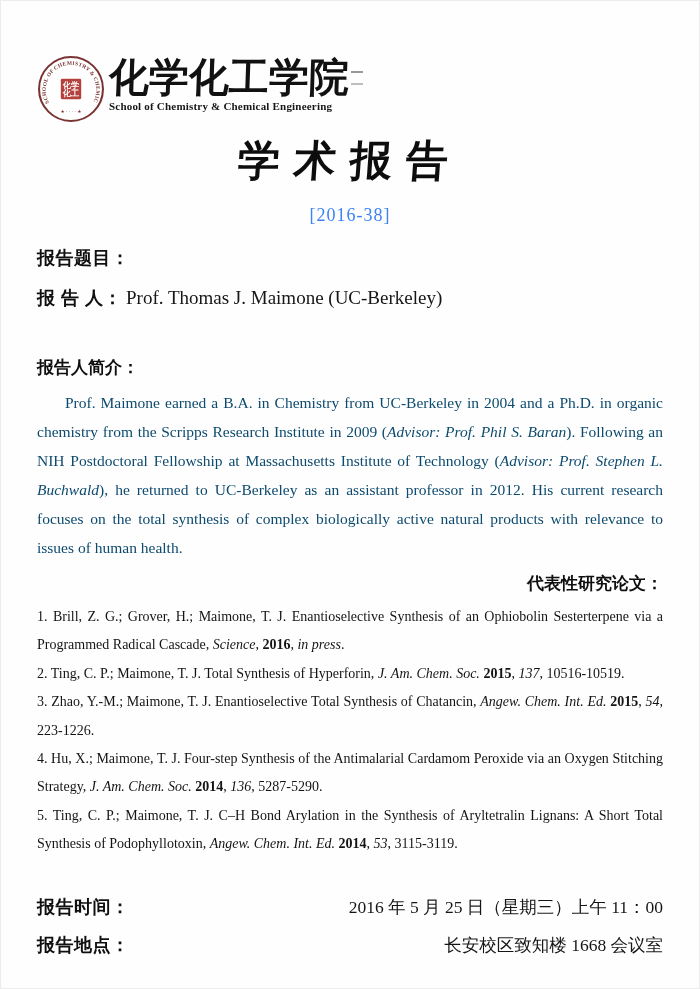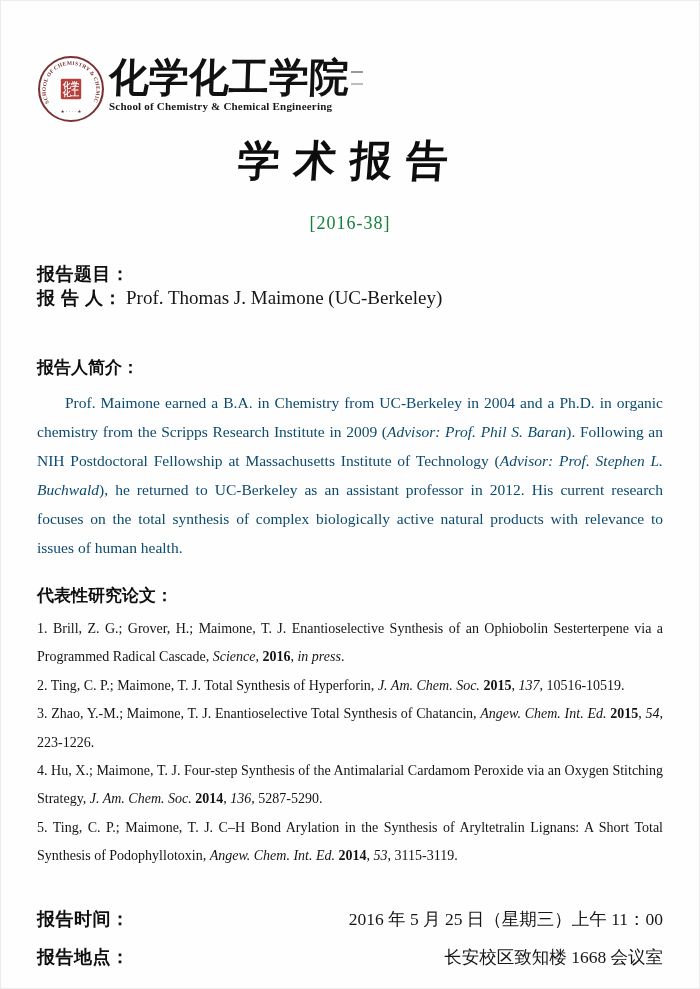--- a/index.html
+++ b/index.html
@@ -61,28 +61,28 @@
     font-weight: 900;
     font-size: 42px;
     letter-spacing: 14px;
     margin-top: 10px;
     transform: skewX(-4deg);
     color: #0d0d0d;
   }
   .issue-no {
     text-align: center;
     font-size: 18px;
-    margin-top: 24px;
+    margin-top: 16px;
     letter-spacing: 1px;
-    color: #15803d;
+    color: #3b82f6;
   }
 
   
-  .field-row { display: flex; align-items: baseline; }
-  .field-row.first { margin-top: 28px; }
+  .field-row { display: flex; align-items: baseline; margin-top: 16px; }
+  .field-row.first { margin-top: 20px; }
   .label {
     font-family: "Liberation Sans", "DejaVu Sans", sans-serif;
     font-weight: 700;
     font-size: 18px;
     letter-spacing: 0.5px;
     white-space: nowrap;
     color: #0f0f0f;
   }
   .value {
     font-size: 19px;
@@ -91,21 +91,21 @@
   }
 
   
   .section-heading {
     font-family: "Liberation Sans", "DejaVu Sans", sans-serif;
     font-weight: 700;
     font-size: 17px;
     color: #0f0f0f;
   }
   .bio-heading { margin-top: 46px; }
-  .pub-heading { margin-top: 22px; }
+  .pub-heading { margin-top: 10px; text-align: right; }
 
   
   .bio-text {
     margin-top: 9px;
     font-size: 15.5px;
     line-height: 29px;
     text-align: justify;
     text-indent: 28px;
     color: #0c4a6e;
   }

